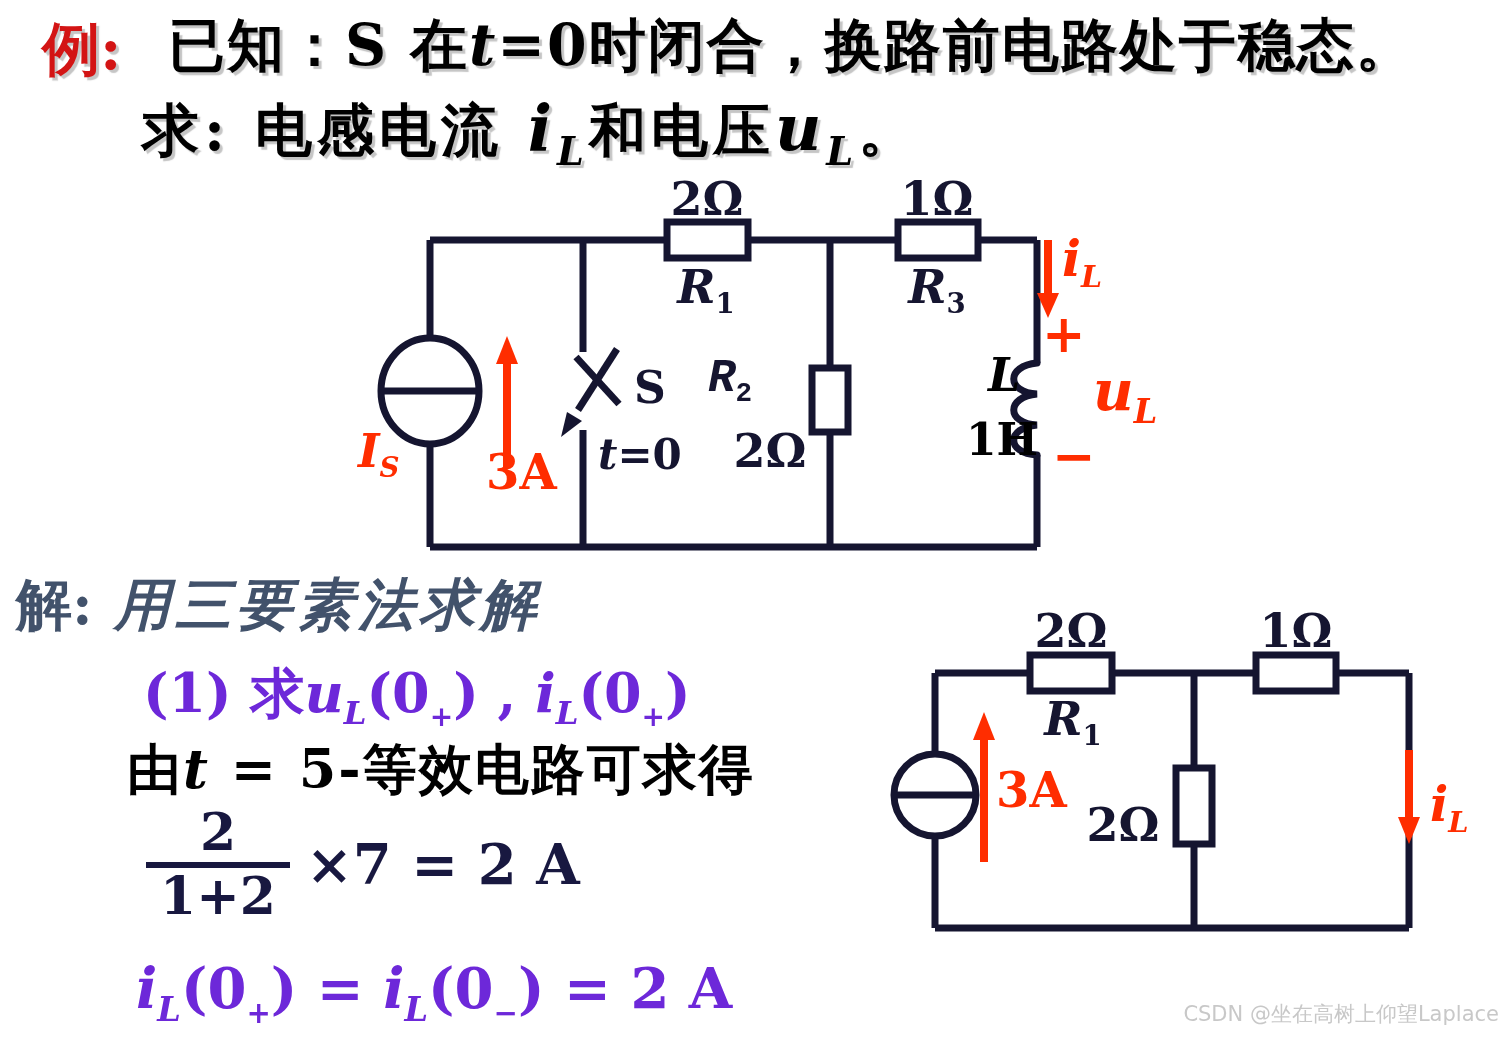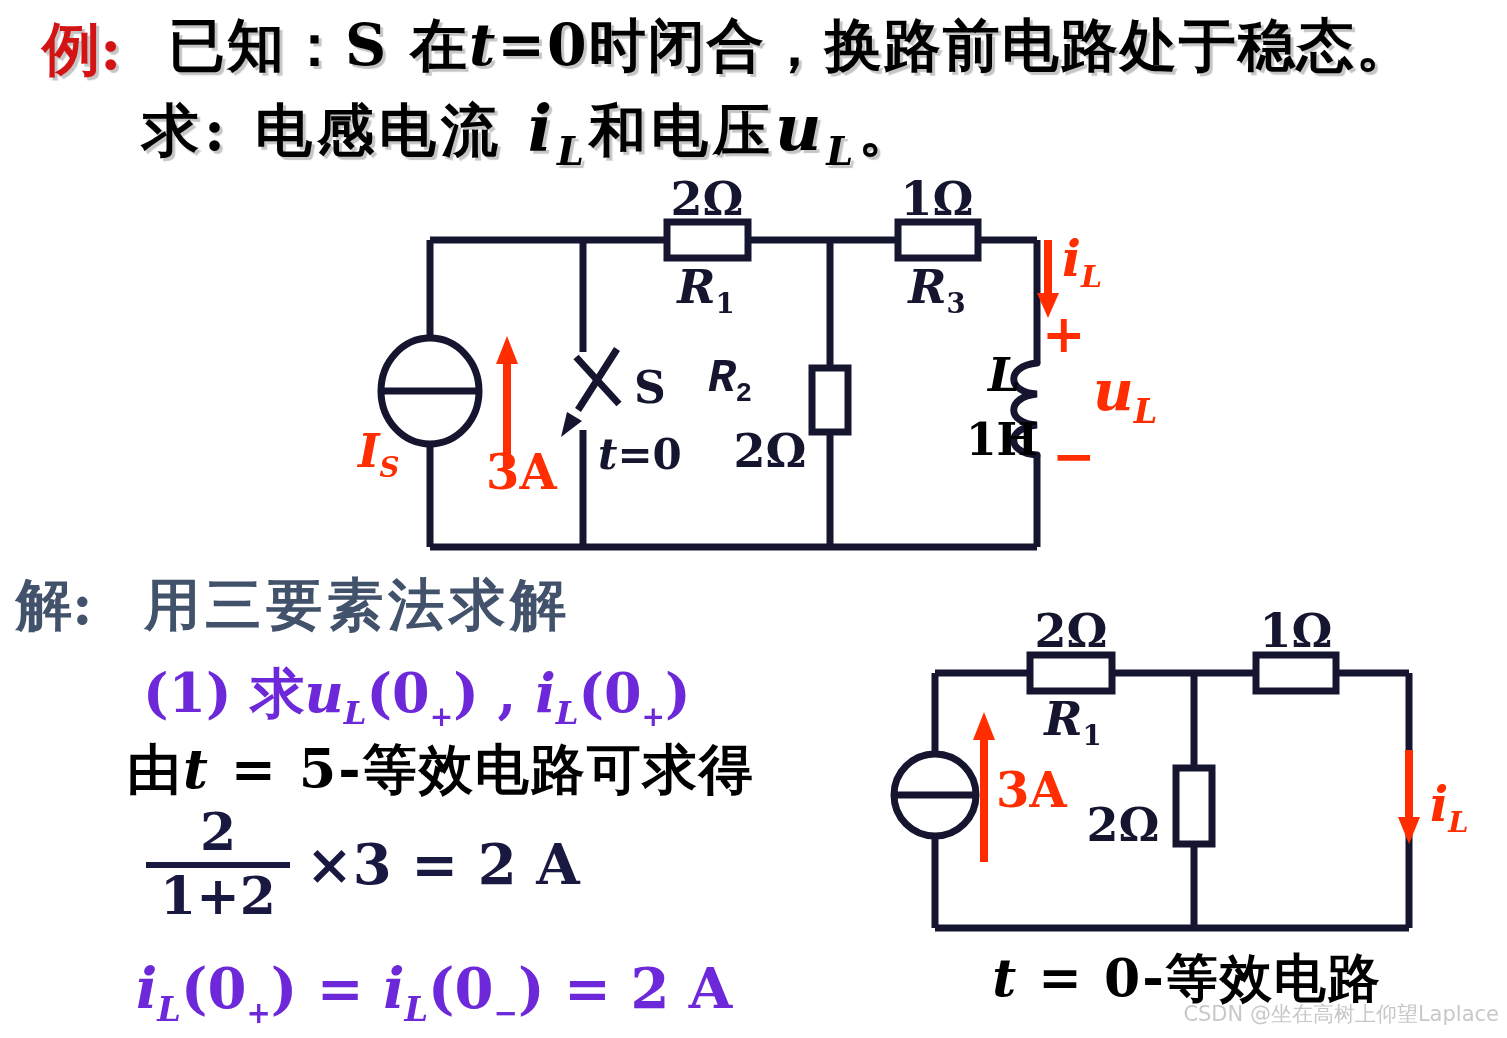--- a/index.html
+++ b/index.html
@@ -101,53 +101,50 @@
     <span class="it">i</span><span class="sv">L</span>
   </div>
   <div class="lbl ann" style="left:1042px;top:308px;font-size:52px;">+</div>
   <div class="lbl ann" style="left:1074px;top:362px;font-size:56px;margin-left:19px;">
     <span class="it">u</span><span class="sv">L</span>
   </div>
   <div class="lbl ann" style="left:1052px;top:430px;font-size:52px;">−</div>
 
   <div class="lbl slate" style="left:16px;top:576px;font-size:56px;">
     <span>解:</span>
-    <span style="letter-spacing:5px;margin-left:32px;">用三要素法求解</span>
+    <span style="letter-spacing:5px;margin-left:2px;font-style:italic;">用三要素法求解</span>
   </div>
 
   <div class="lbl navy" style="left:143px;top:666px;font-size:54px;">
     <span>(1) 求</span><span class="it">u</span><span class="sv">L</span><span>(0</span><span class="ss">+</span><span>) ,</span>
     <span class="it">i</span><span class="sv">L</span><span>(0</span><span class="ss">+</span><span>)</span>
   </div>
 
   <div class="lbl ink" style="left:127px;top:742px;font-size:54px;letter-spacing:2px;">
     <span>由</span><span class="it">t</span><span> = 5-等效电路可求得</span>
   </div>
 
   <div class="lbl eqnavy eqrow" style="left:140px;top:806px;font-size:56px;">
     <span class="frac" style="font-size:52px;">
       <span class="num">2</span>
       <span class="den">1+2</span>
     </span>
-    <span>×3 = 2 A</span>
+    <span>×7 = 2 A</span>
   </div>
 
   <div class="lbl eqred" style="left:136px;top:960px;font-size:56px;">
     <span class="it">i</span><span class="sv">L</span><span>(0</span><span class="ss">+</span><span>) = </span><span class="it">i</span><span class="sv">L</span><span>(0</span><span class="ss">−</span><span>) = </span><span>2 A</span>
   </div>
 
   <div class="lbl ctr" style="left:1071px;top:608px;font-size:46px;">2Ω</div>
   <div class="lbl ctr" style="left:1296px;top:608px;font-size:46px;">1Ω</div>
   <div class="lbl ctr" style="left:1073px;top:696px;font-size:46px;">
     <span class="it">R</span><span class="sv" style="font-style:normal;">1</span>
   </div>
   <div class="lbl ann" style="left:996px;top:766px;font-size:48px;">3A</div>
   <div class="lbl ctr" style="left:1123px;top:802px;font-size:46px;">2Ω</div>
   <div class="lbl ann" style="left:1430px;top:780px;font-size:48px;">
     <span class="it">i</span><span class="sv">L</span>
   </div>
-  <div class="lbl ctr ink" style="left:1187px;top:952px;font-size:52px;letter-spacing:2px;">
-    <span class="it">t</span><span> = 0-等效电路</span>
-  </div>
 
   <div class="lbl" id="watermark" style="right:8px;top:1004px;left:auto;font-size:21px;">CSDN @坐在高树上仰望Laplace</div>
 
 </div>
 
 </body></html>

